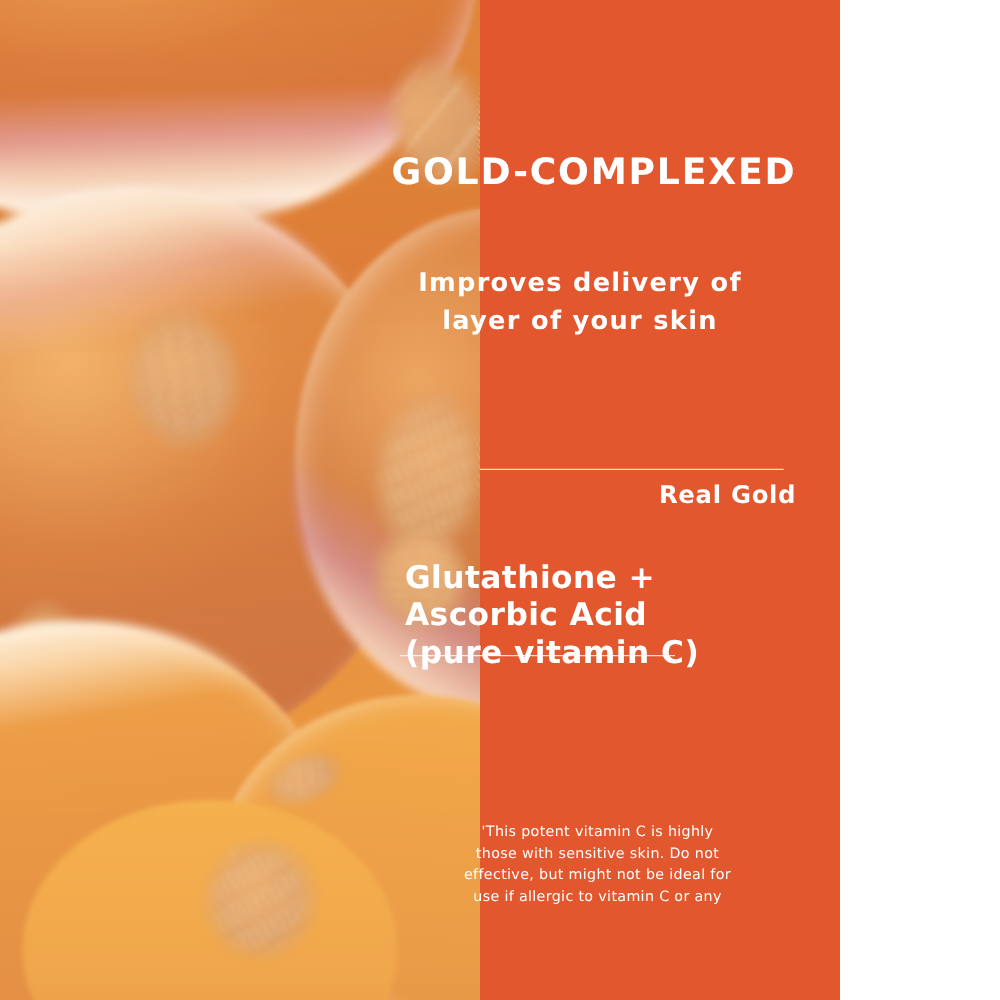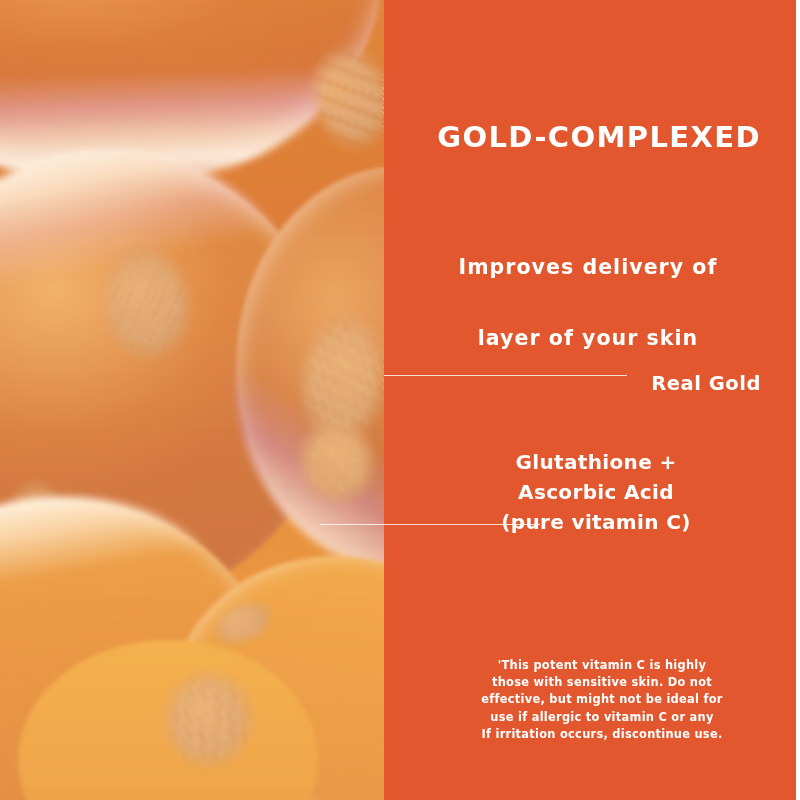--- a/index.html
+++ b/index.html
@@ -1,20 +1,20 @@
 <!DOCTYPE html>
 <html><head>
 <meta charset="utf-8">
 <style>
   html,body{margin:0;padding:0;background:#fff;}
   body{font-family:"DejaVu Sans","Liberation Sans",sans-serif;}
 
   #canvas{
     position:relative;
-    width:796px;height:800px;
+    width:672px;height:800px;
     overflow:hidden;
     background:#E2572E;
   }
 
   
   #photo{
     position:absolute;left:0;top:0;
     width:384px;height:800px;
     overflow:hidden;
     background:
@@ -197,46 +197,46 @@
     text-transform:uppercase;
   }
   #headline .hl-line{display:block;white-space:nowrap;}
 
   #subheadline{
     position:absolute;right:33px;top:190px;width:350px;
     text-align:center;
     font-size:20.5px;font-weight:600;
     letter-spacing:1.05px;line-height:30px;
   }
-  #subheadline .sh-line{display:block;white-space:nowrap;margin-top:41px;}
+  #subheadline .sh-line{display:block;white-space:nowrap;}
 
   .leader{
     position:absolute;height:0;
     border-top:1.4px solid rgba(255,255,255,.80);
   }
   #leader-gold{left:0px;top:375px;width:243px;}
   #leader-acid{left:-64px;top:524px;width:220px;}
 
   #label-gold{
-    position:absolute;right:35px;top:372px;
+    position:absolute;right:35px;top:384px;
     font-size:19.5px;font-weight:700;letter-spacing:.55px;
     white-space:nowrap;
   }
 
   #label-acid{
-    position:absolute;right:35px;top:447px;width:330px;
-    text-align:center;
-    font-size:20px;font-weight:700;letter-spacing:.35px;line-height:30px;
+    position:absolute;right:18px;top:447px;width:330px;
+    text-align:left;
+    font-size:25px;font-weight:700;letter-spacing:.35px;line-height:30px;
   }
   #label-acid .la-line{display:block;white-space:nowrap;}
 
   #disclaimer{
     position:absolute;right:35px;top:657px;width:318px;
     text-align:center;
-    font-size:11.4px;font-weight:700;
+    font-size:11.4px;font-weight:400;
     letter-spacing:.28px;line-height:17.2px;
   }
   #disclaimer .dc-line{display:block;white-space:nowrap;}
 </style>
 </head>
 <body>
 
 <div id="canvas">
 
   <div id="photo">
@@ -291,16 +291,15 @@
     <span class="la-line">Glutathione +</span>
     <span class="la-line">Ascorbic Acid</span>
     <span class="la-line">(pure vitamin C)</span>
   </div>
 
   <div id="disclaimer" class="txt">
     <span class="dc-line">'This potent vitamin C is highly</span>
     <span class="dc-line">those with sensitive skin. Do not</span>
     <span class="dc-line">effective, but might not be ideal for</span>
     <span class="dc-line">use if allergic to vitamin C or any</span>
-    <span class="dc-line">If irritation occurs, discontinue use.</span>
   </div>
 
 </div>
 
 </body></html>

